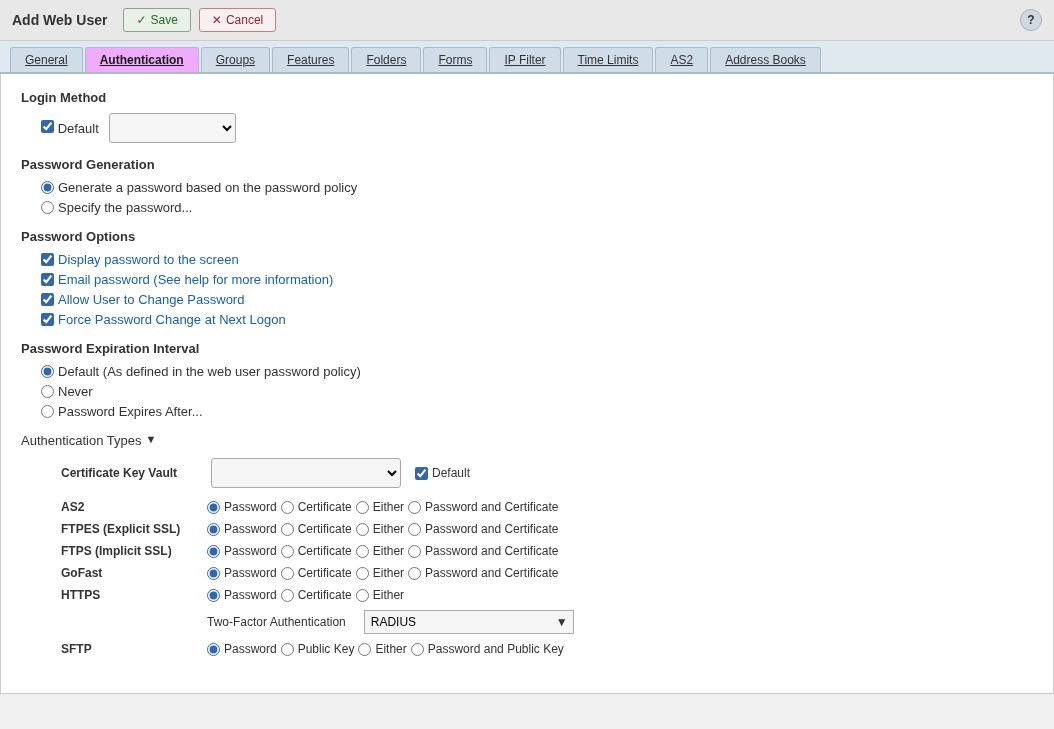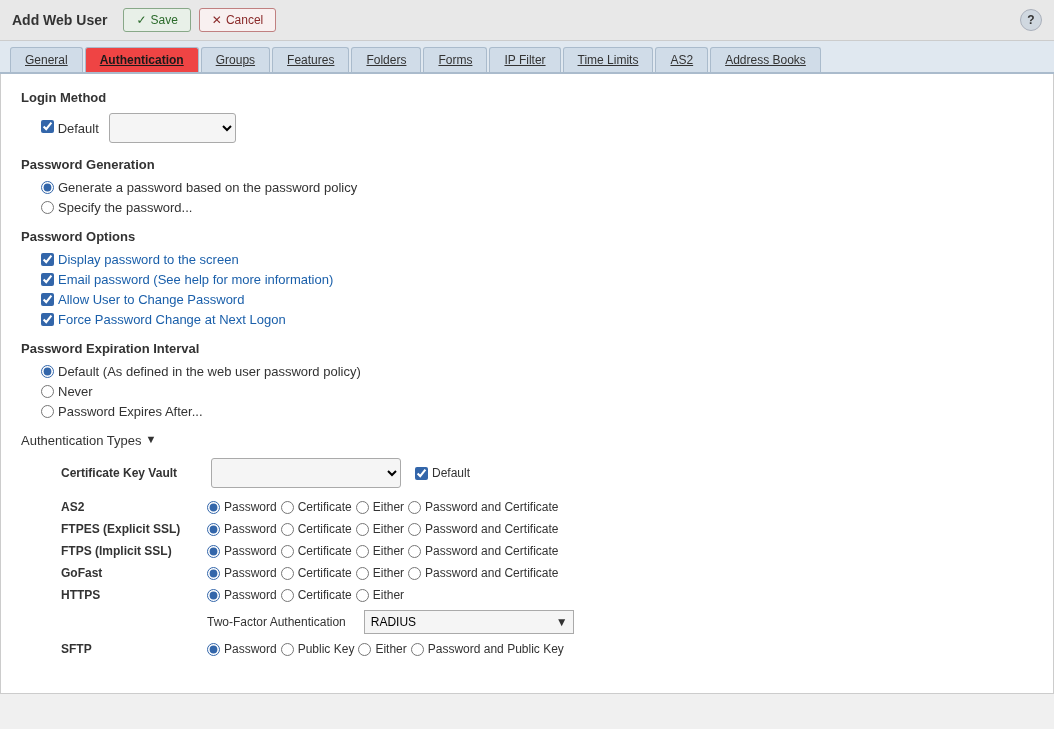--- a/index.html
+++ b/index.html
@@ -65,21 +65,21 @@
       border: 1px solid #aabbcc;
       border-bottom: none;
       border-radius: 3px 3px 0 0;
       cursor: pointer;
       background: #d0dce8;
       font-size: 12px;
       color: #333;
       text-decoration: underline;
     }
     .tab.active {
-      background: #ef4444;
+      background: #f0abfc;
       font-weight: bold;
       border-color: #aabbcc;
       color: #1a1a1a;
     }
 
     .content {
       background: #fff;
       padding: 16px 20px;
       border: 1px solid #ccc;
       border-top: none;

